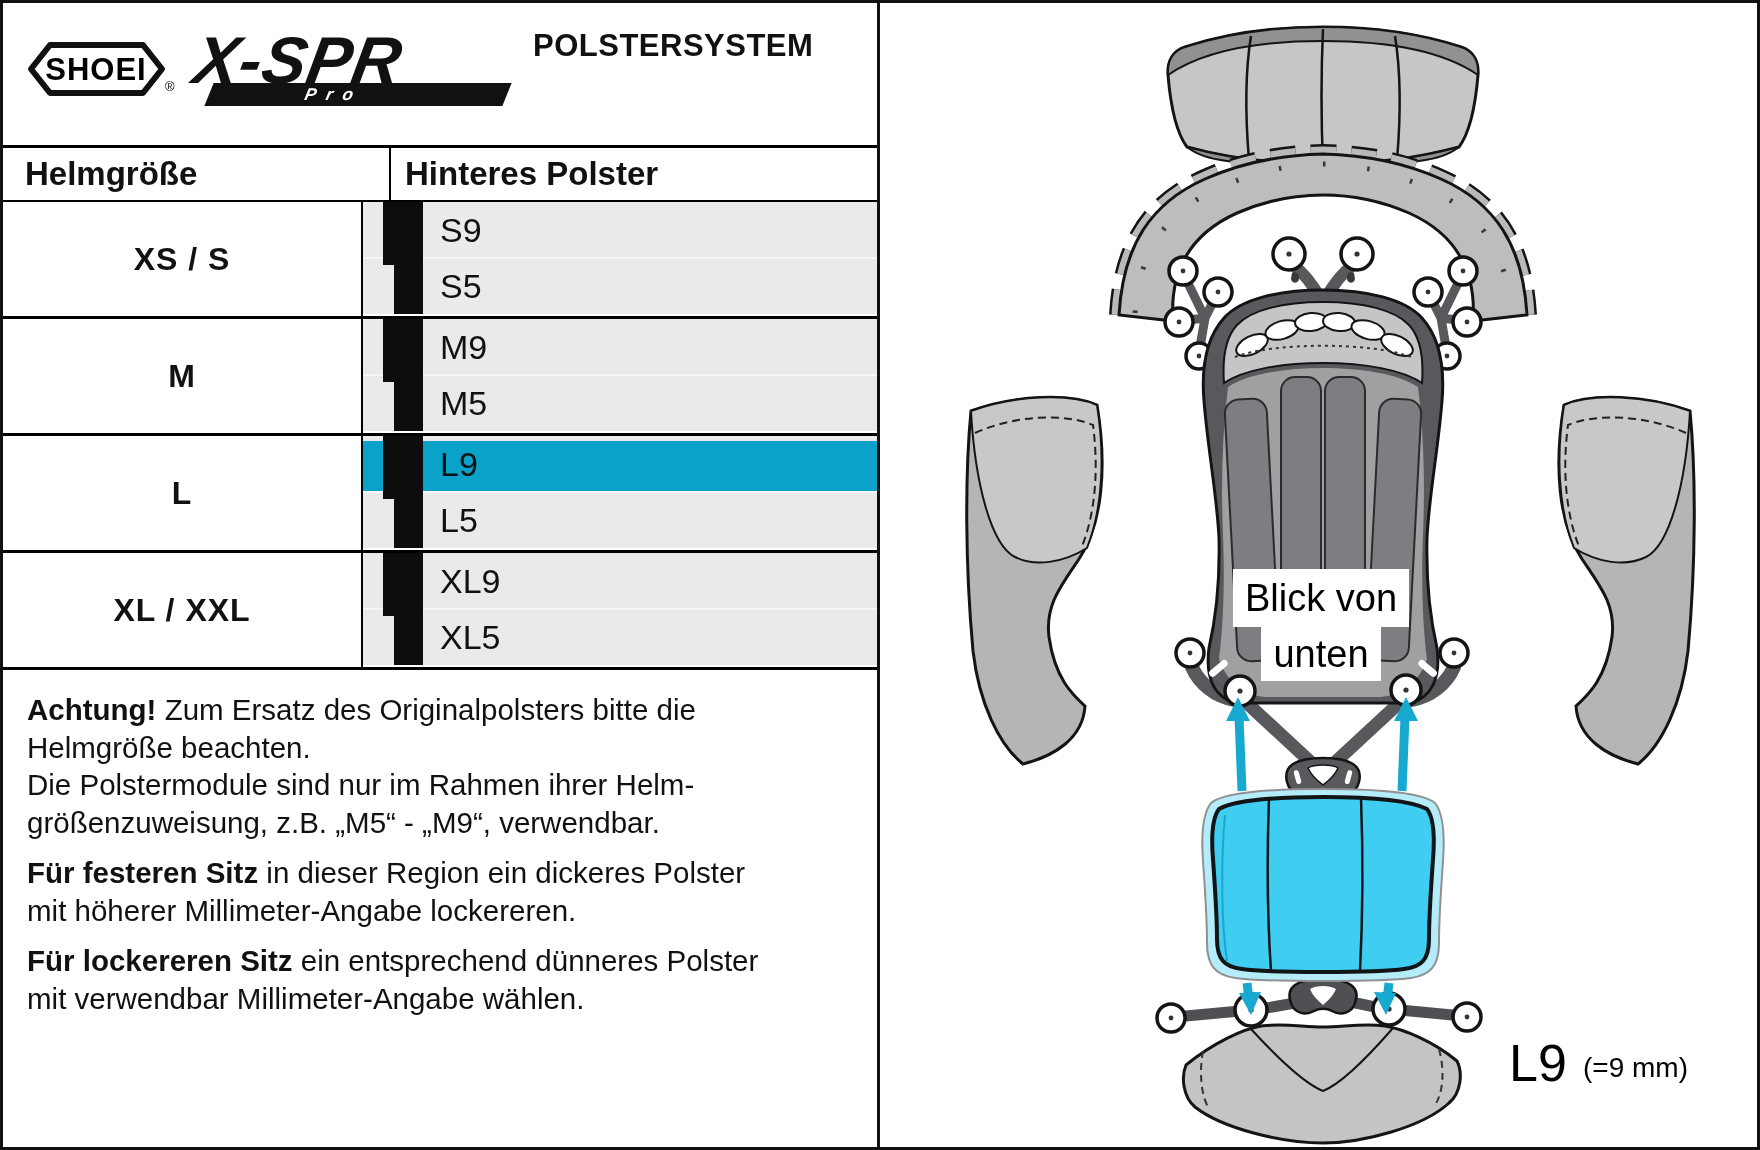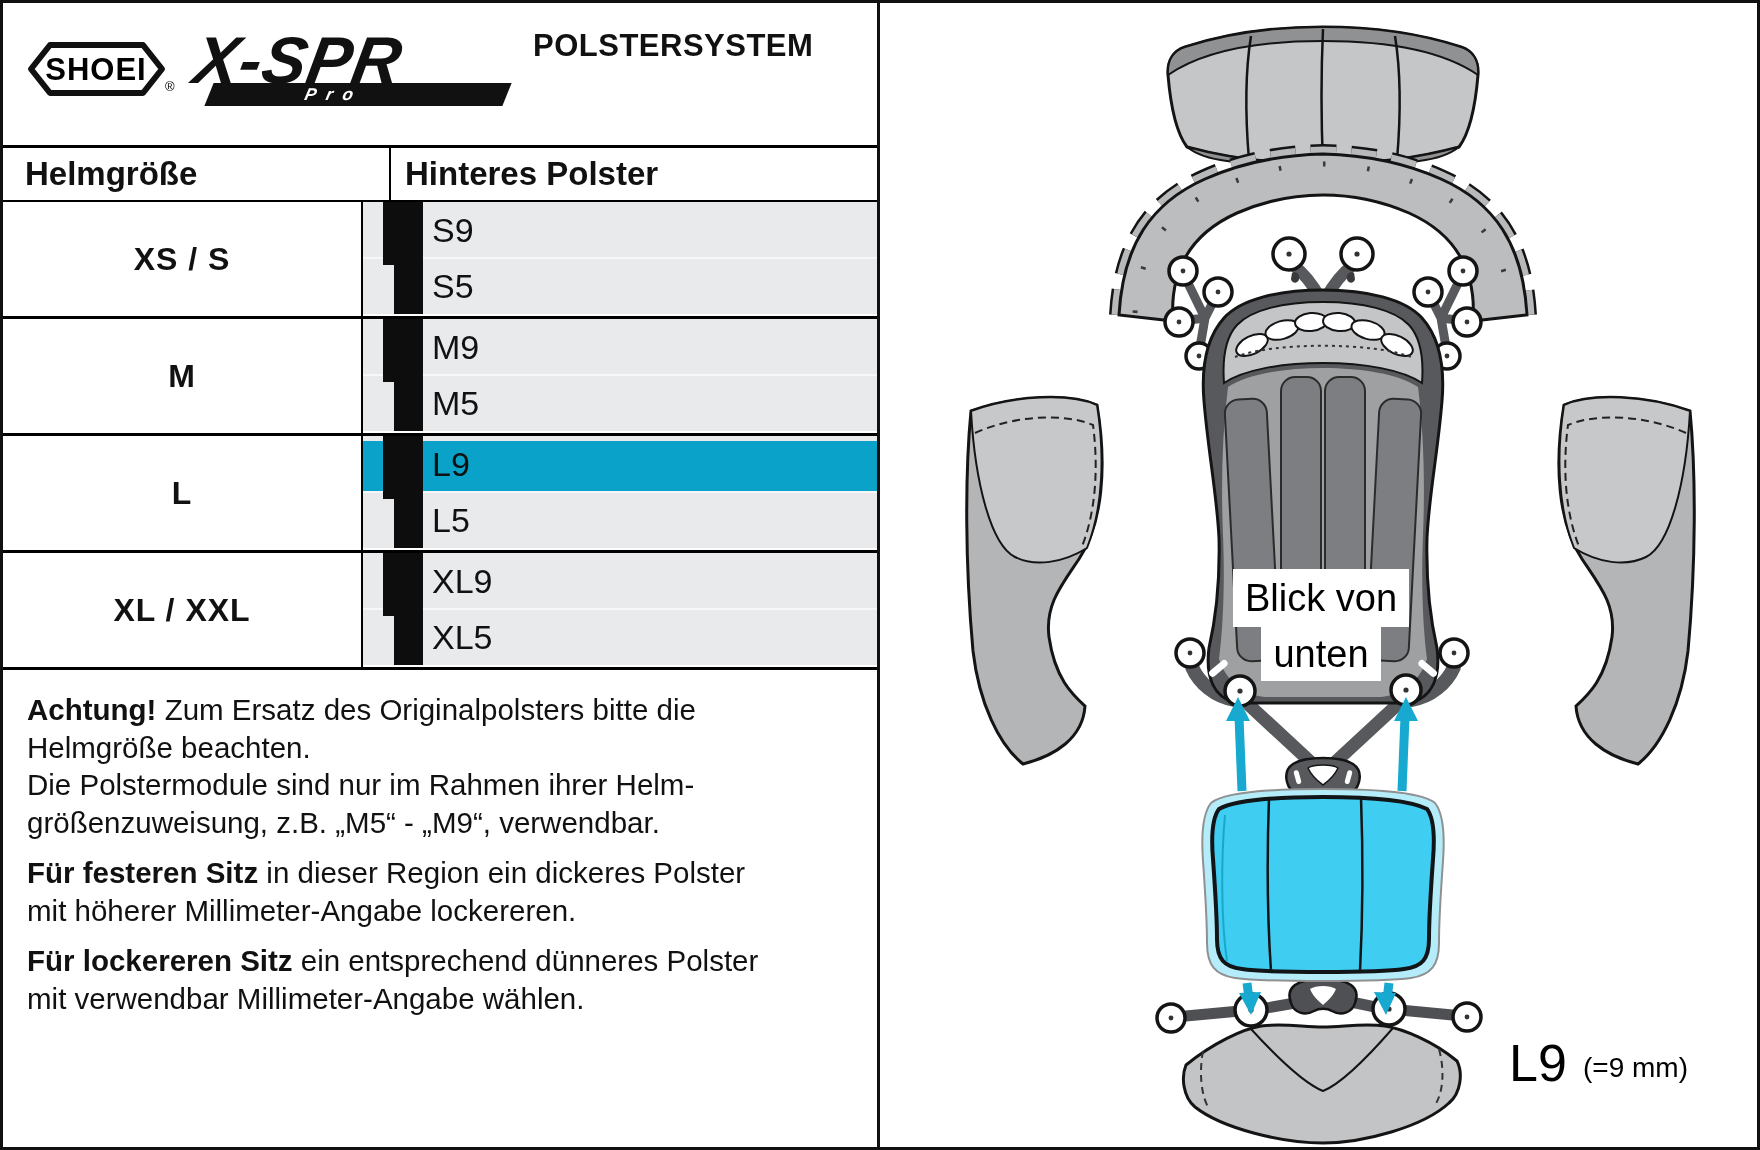--- a/index.html
+++ b/index.html
@@ -16,21 +16,21 @@
   .title{position:absolute;left:530px;top:24px;font-size:31px;font-weight:800;line-height:37px;letter-spacing:.5px;}
   
   .ptable{position:absolute;top:142px;left:0;width:100%;border-top:3px solid #000;border-bottom:3px solid #000;}
   .thead{display:grid;grid-template-columns:358px 1fr;height:52px;border-bottom:2px solid #000;font-weight:bold;}
   .thead .h1{display:flex;align-items:center;padding-left:22px;font-size:33px;}
   .thead .h2{display:flex;align-items:center;padding-left:14px;font-size:33px;border-left:2px solid #000;margin-left:28px;}
   .tgroup{display:grid;grid-template-columns:358px 1fr;height:114px;border-bottom:3px solid #000;}
   .tgroup:last-child{border-bottom:none;}
   .cell-size{display:flex;align-items:center;justify-content:center;font-size:32px;font-weight:700;letter-spacing:1px;}
   .cell-pads{border-left:2px solid #000;overflow:hidden;}
-  .subrow{position:relative;height:55px;background:#e8eaec;display:flex;align-items:center;}
+  .subrow{position:relative;height:55px;background:#e8eaec;display:flex;align-items:center;gap:8px;}
   .subrow.first{height:57px;}
   .subrow.first::before{content:"";position:absolute;left:0;bottom:0;width:20px;height:2px;background:#f6f7f8;}
   .subrow.first::after{content:"";position:absolute;left:60px;right:0;bottom:0;height:2px;background:#f6f7f8;}
   .subrow.hl{background:#0aa2c8;box-shadow:inset 0 5px 0 0 #e8eaec;}
   .bar{display:block;background:#0d0d0d;position:relative;z-index:2;flex:0 0 auto;align-self:flex-start;}
   .bar9{width:40px;margin-left:20px;height:63px;}
   .bar5{width:29px;margin-left:31px;height:55px;}
   .plabel{font-size:34px;margin-left:9px;position:relative;z-index:3;}
   
   .notes{position:absolute;top:662px;left:0;right:0;padding:26px 28px 0 24px;}

